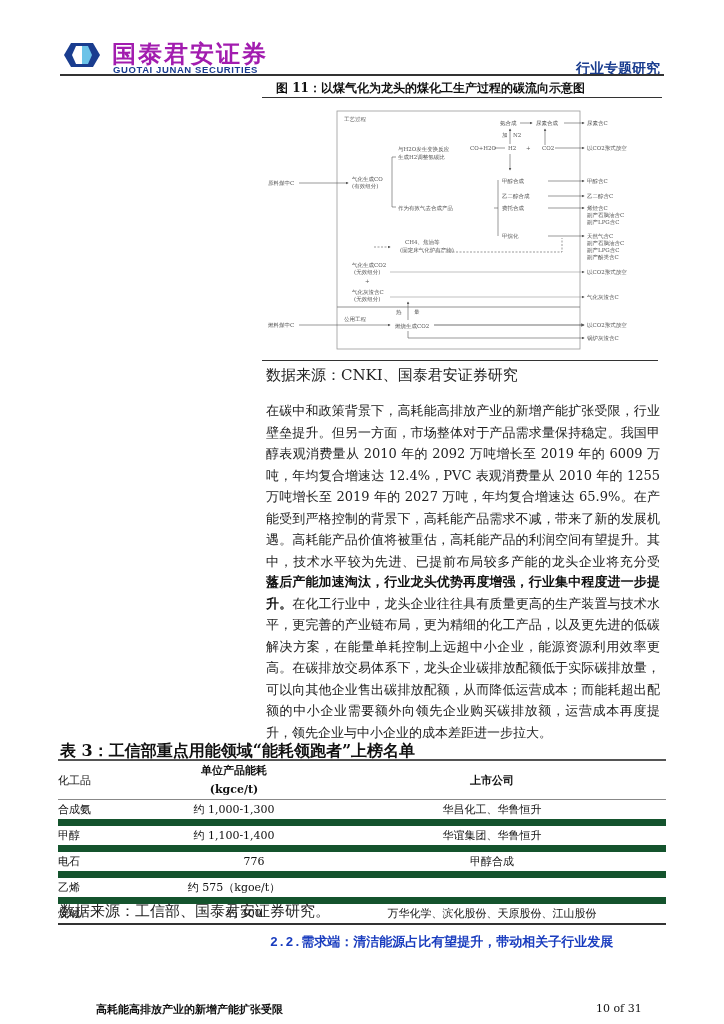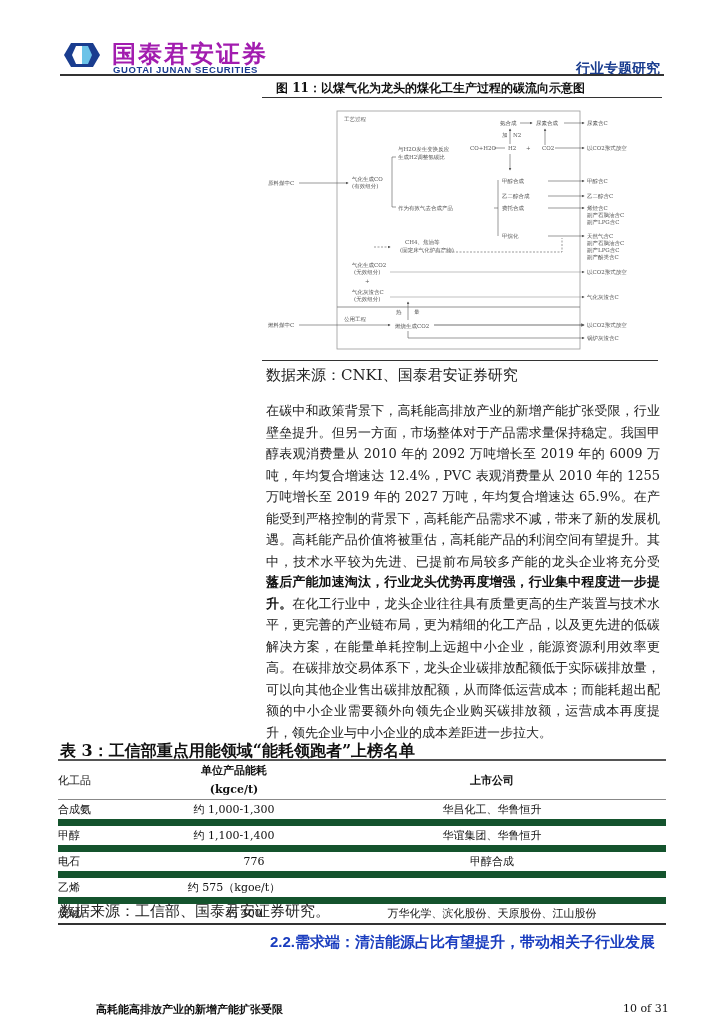--- a/index.html
+++ b/index.html
@@ -23,23 +23,23 @@
   
   .tbl-title{left:60px;top:741px;font-size:16px;font-weight:bold;}
   table.t{position:absolute;left:58px;top:759px;width:608px;border-collapse:collapse;font-size:11px;}
   table.t thead tr th{font-weight:bold;padding:0;}
   table.t td{padding:0;height:19px;border-bottom:7px solid #14532d;}
   table.t .c1{width:92px;text-align:left;font-weight:normal;}
   table.t .c2{width:128px;text-align:center;}
   table.t .c3{text-align:center;}
   .tbl-top{border-top:2.5px solid #555;}
   .tbl-bottom{border-bottom:2px solid #333 !important;}
-  .section{left:270px;top:933px;font-size:15px;font-weight:bold;color:#1a3dbf;font-family:Liberation Sans, sans-serif;}
+  .section{left:270px;top:933px;font-size:13px;font-weight:bold;color:#1a3dbf;font-family:Liberation Mono, monospace;}
   .footer-l{left:96px;top:1002px;font-size:11px;font-weight:bold;}
-  .footer-r{left:623px;top:1002px;font-size:11px;}
+  .footer-r{left:596px;top:1002px;font-size:11px;}
   .dtxt{font-family:"DejaVu Serif",serif;font-size:5.5px;fill:#555;}
 </style>
 </head>
 <body>
 
 <div class="abs logo-mark">
   <svg width="36" height="26" viewBox="0 0 36 26">
     <path d="M7 1 H29 L36 13 L29 25 H7 L0 13 Z" fill="#1a3d8f"></path>
     <path d="M18 4 H24 L28 13 L24 22 H18 Z" fill="#6cc3e8"></path>
     <path d="M12 4 H18 V22 H12 L8 13 Z" fill="#ffffff"></path>

